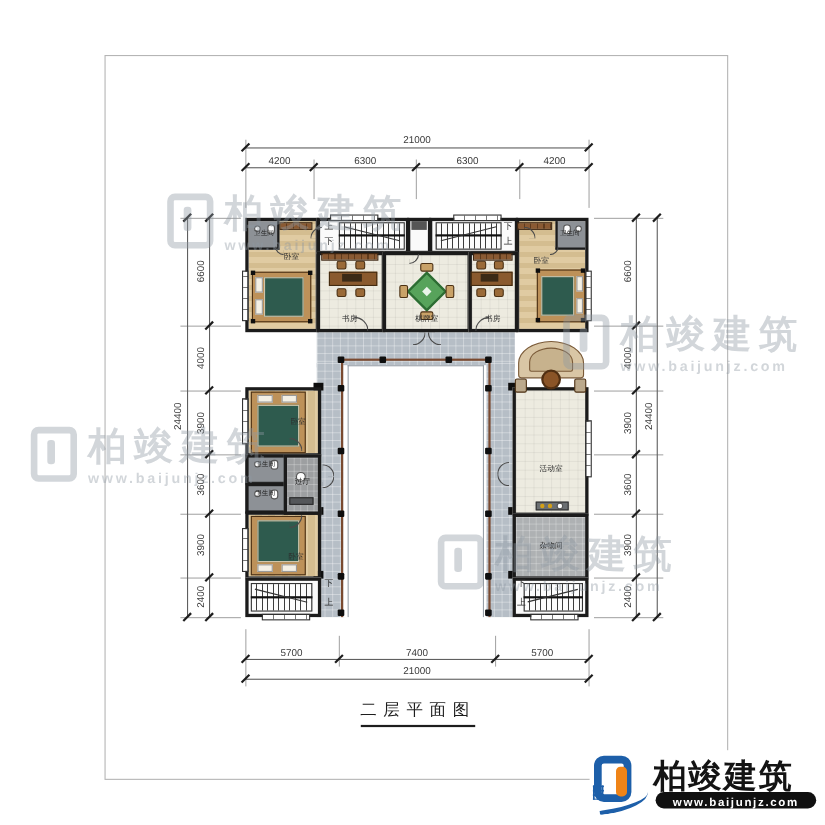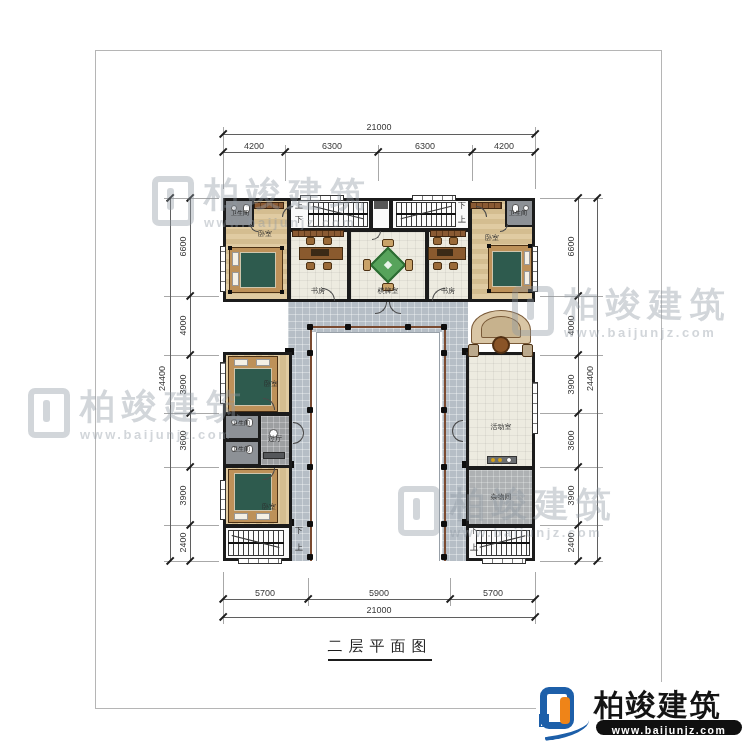--- a/index.html
+++ b/index.html
@@ -271,21 +271,21 @@
   <div class="ext" style="left:223px;top:572px;width:1px;height:52px;"></div>
   <div class="ext" style="left:308px;top:578px;width:1px;height:28px;"></div>
   <div class="ext" style="left:450px;top:578px;width:1px;height:28px;"></div>
   <div class="ext" style="left:535px;top:572px;width:1px;height:52px;"></div>
   <div class="dline" style="left:223px;top:599px;width:312px;height:1px;"></div>
   <div class="tk" style="left:218px;top:598px;"></div>
   <div class="tk" style="left:303px;top:598px;"></div>
   <div class="tk" style="left:445px;top:598px;"></div>
   <div class="tk" style="left:530px;top:598px;"></div>
   <div class="dim" style="left:235px;top:589px;width:60px;">5700</div>
-  <div class="dim" style="left:349px;top:589px;width:60px;">5900</div>
+  <div class="dim" style="left:349px;top:589px;width:60px;">7400</div>
   <div class="dim" style="left:463px;top:589px;width:60px;">5700</div>
   <div class="dline" style="left:223px;top:617px;width:312px;height:1px;"></div>
   <div class="tk" style="left:218px;top:616px;"></div>
   <div class="tk" style="left:530px;top:616px;"></div>
   <div class="dim" style="left:329px;top:606px;width:100px;">21000</div>
 
   <div class="ext" style="left:164px;top:198px;width:55px;height:1px;"></div>
   <div class="ext" style="left:164px;top:296px;width:55px;height:1px;"></div>
   <div class="ext" style="left:164px;top:355px;width:55px;height:1px;"></div>
   <div class="ext" style="left:164px;top:413px;width:55px;height:1px;"></div>

